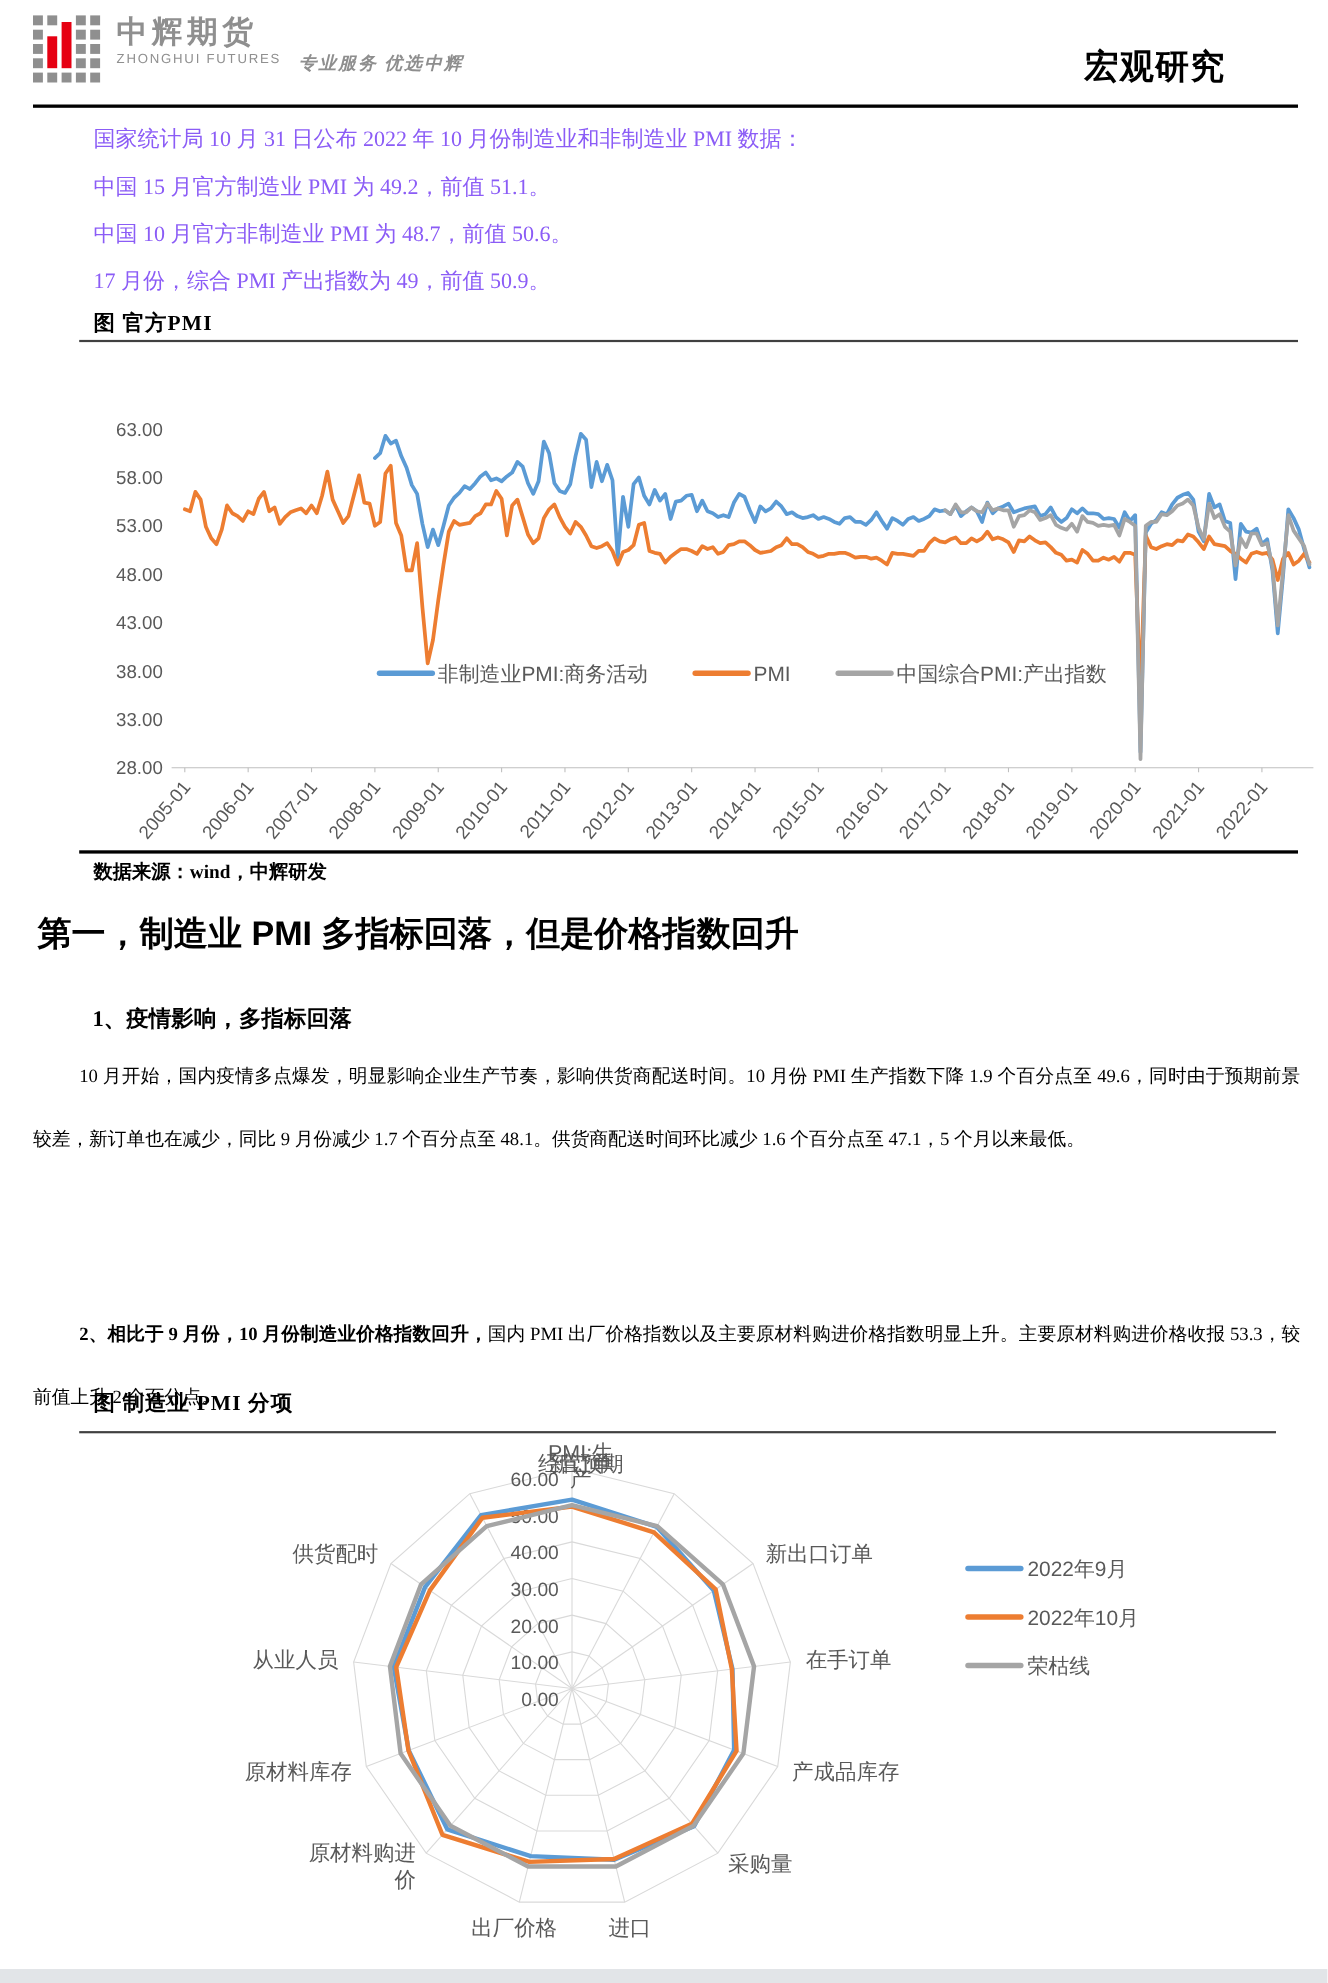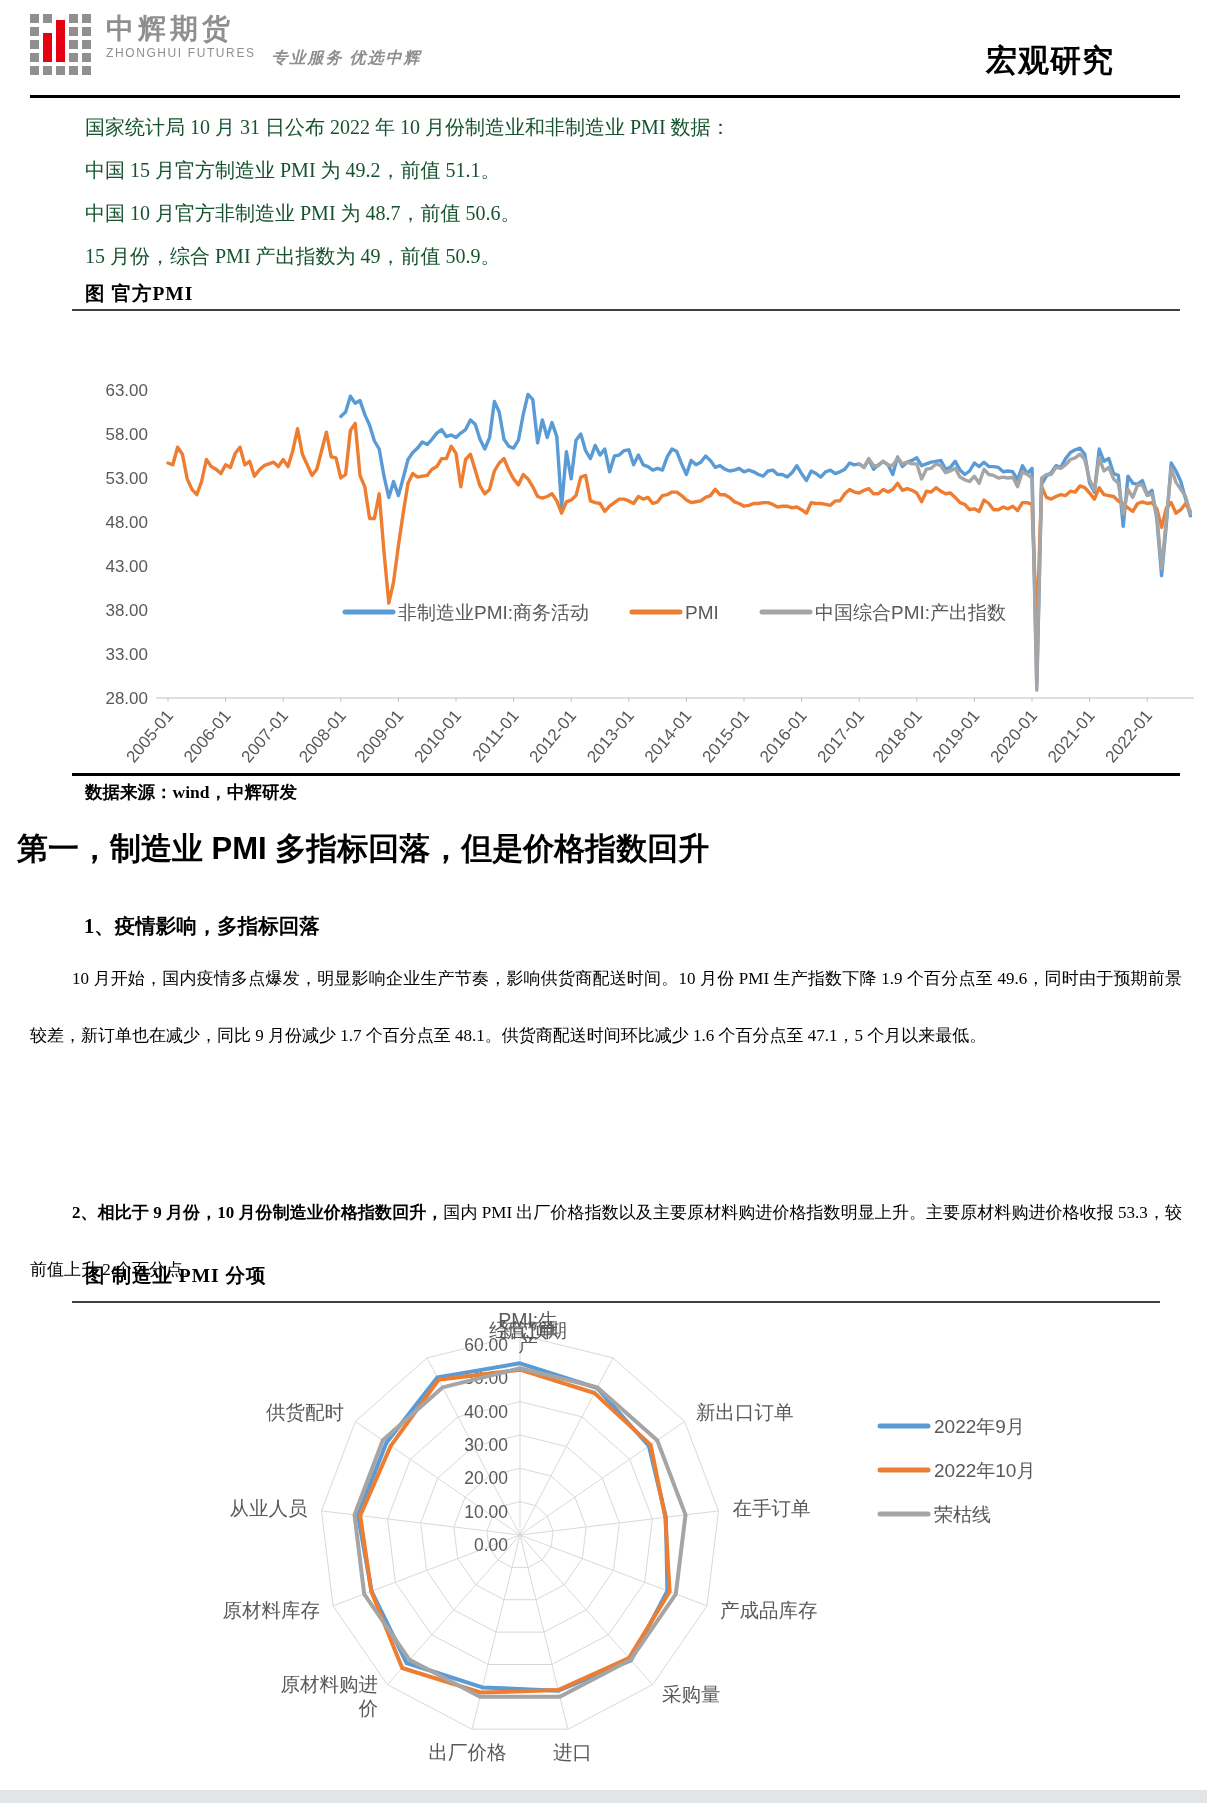--- a/index.html
+++ b/index.html
@@ -14,31 +14,31 @@
            font-size:28px;color:#8f8f8f;letter-spacing:4px;line-height:30px;}
   .logo-en{font-family:"Liberation Sans","DejaVu Sans",sans-serif;font-size:12px;
            color:#8f8f8f;letter-spacing:1.6px;margin-top:2px;}
   .logo-slogan{font-style:italic;font-size:16px;color:#8e8e8e;margin-left:16px;margin-top:34px;
            letter-spacing:2px;font-weight:bold;}
   .report-type{left:986px;top:40px;font-family:Liberation Sans, sans-serif;
            font-weight:bold;font-size:31px;color:#000;letter-spacing:1px;}
   .header-rule{left:30px;top:95px;width:1150px;height:3px;background:#000;}
 
   
-  .intro{left:85px;top:106px;font-size:20px;line-height:43px;color:#14532d;}
+  .intro{left:85px;top:106px;font-size:20px;line-height:43px;color:#8b5cf6;}
   .intro p{margin:0;}
 
   
   .fig-title{font-weight:bold;font-size:19.5px;color:#000;letter-spacing:1px;}
   .rule-thin{height:2px;background:#404040;}
   .rule-thick{height:3px;background:#000;}
   .source-note{left:85px;top:780px;font-weight:bold;font-size:17.5px;color:#000;}
 
   
-  .h1{left:17px;top:828px;font-family:"Liberation Sans","DejaVu Sans",sans-serif;
+  .h1{left:34px;top:828px;font-family:"Liberation Sans","DejaVu Sans",sans-serif;
       font-weight:bold;font-size:31px;color:#000;}
   .h2{left:84px;top:912px;font-weight:bold;font-size:20.5px;color:#000;}
   .para{left:30px;width:1152px;font-size:17px;line-height:57px;text-align:justify;
         color:#000;}
   .indent{text-indent:42px;}
   .b{font-weight:bold;}
 
   
   svg{position:absolute;left:0;overflow:visible;}
   svg text{font-family:"Liberation Sans","DejaVu Sans",sans-serif;}
@@ -88,21 +88,21 @@
     </div>
     <div class="logo-slogan">专业服务 优选中辉</div>
   </div>
   <div class="abs report-type">宏观研究</div>
   <div class="abs header-rule"></div>
 
   <div class="abs intro">
     <p>国家统计局 10 月 31 日公布 2022 年 10 月份制造业和非制造业 PMI 数据：</p>
     <p>中国 15 月官方制造业 PMI 为 49.2，前值 51.1。</p>
     <p>中国 10 月官方非制造业 PMI 为 48.7，前值 50.6。</p>
-    <p>15 月份，综合 PMI 产出指数为 49，前值 50.9。</p>
+    <p>17 月份，综合 PMI 产出指数为 49，前值 50.9。</p>
   </div>
 
   <div class="abs fig-title" style="left:85px;top:280px;">图 官方PMI</div>
   <div class="abs rule-thin" style="left:72px;top:309px;width:1108px;"></div>
   <svg id="chart1" width="1207" height="470" style="top:318px;">
       <text x="148" y="78" text-anchor="end" class="tick">63.00</text>
       <text x="148" y="122" text-anchor="end" class="tick">58.00</text>
       <text x="148" y="166" text-anchor="end" class="tick">53.00</text>
       <text x="148" y="210" text-anchor="end" class="tick">48.00</text>
       <text x="148" y="254" text-anchor="end" class="tick">43.00</text>

